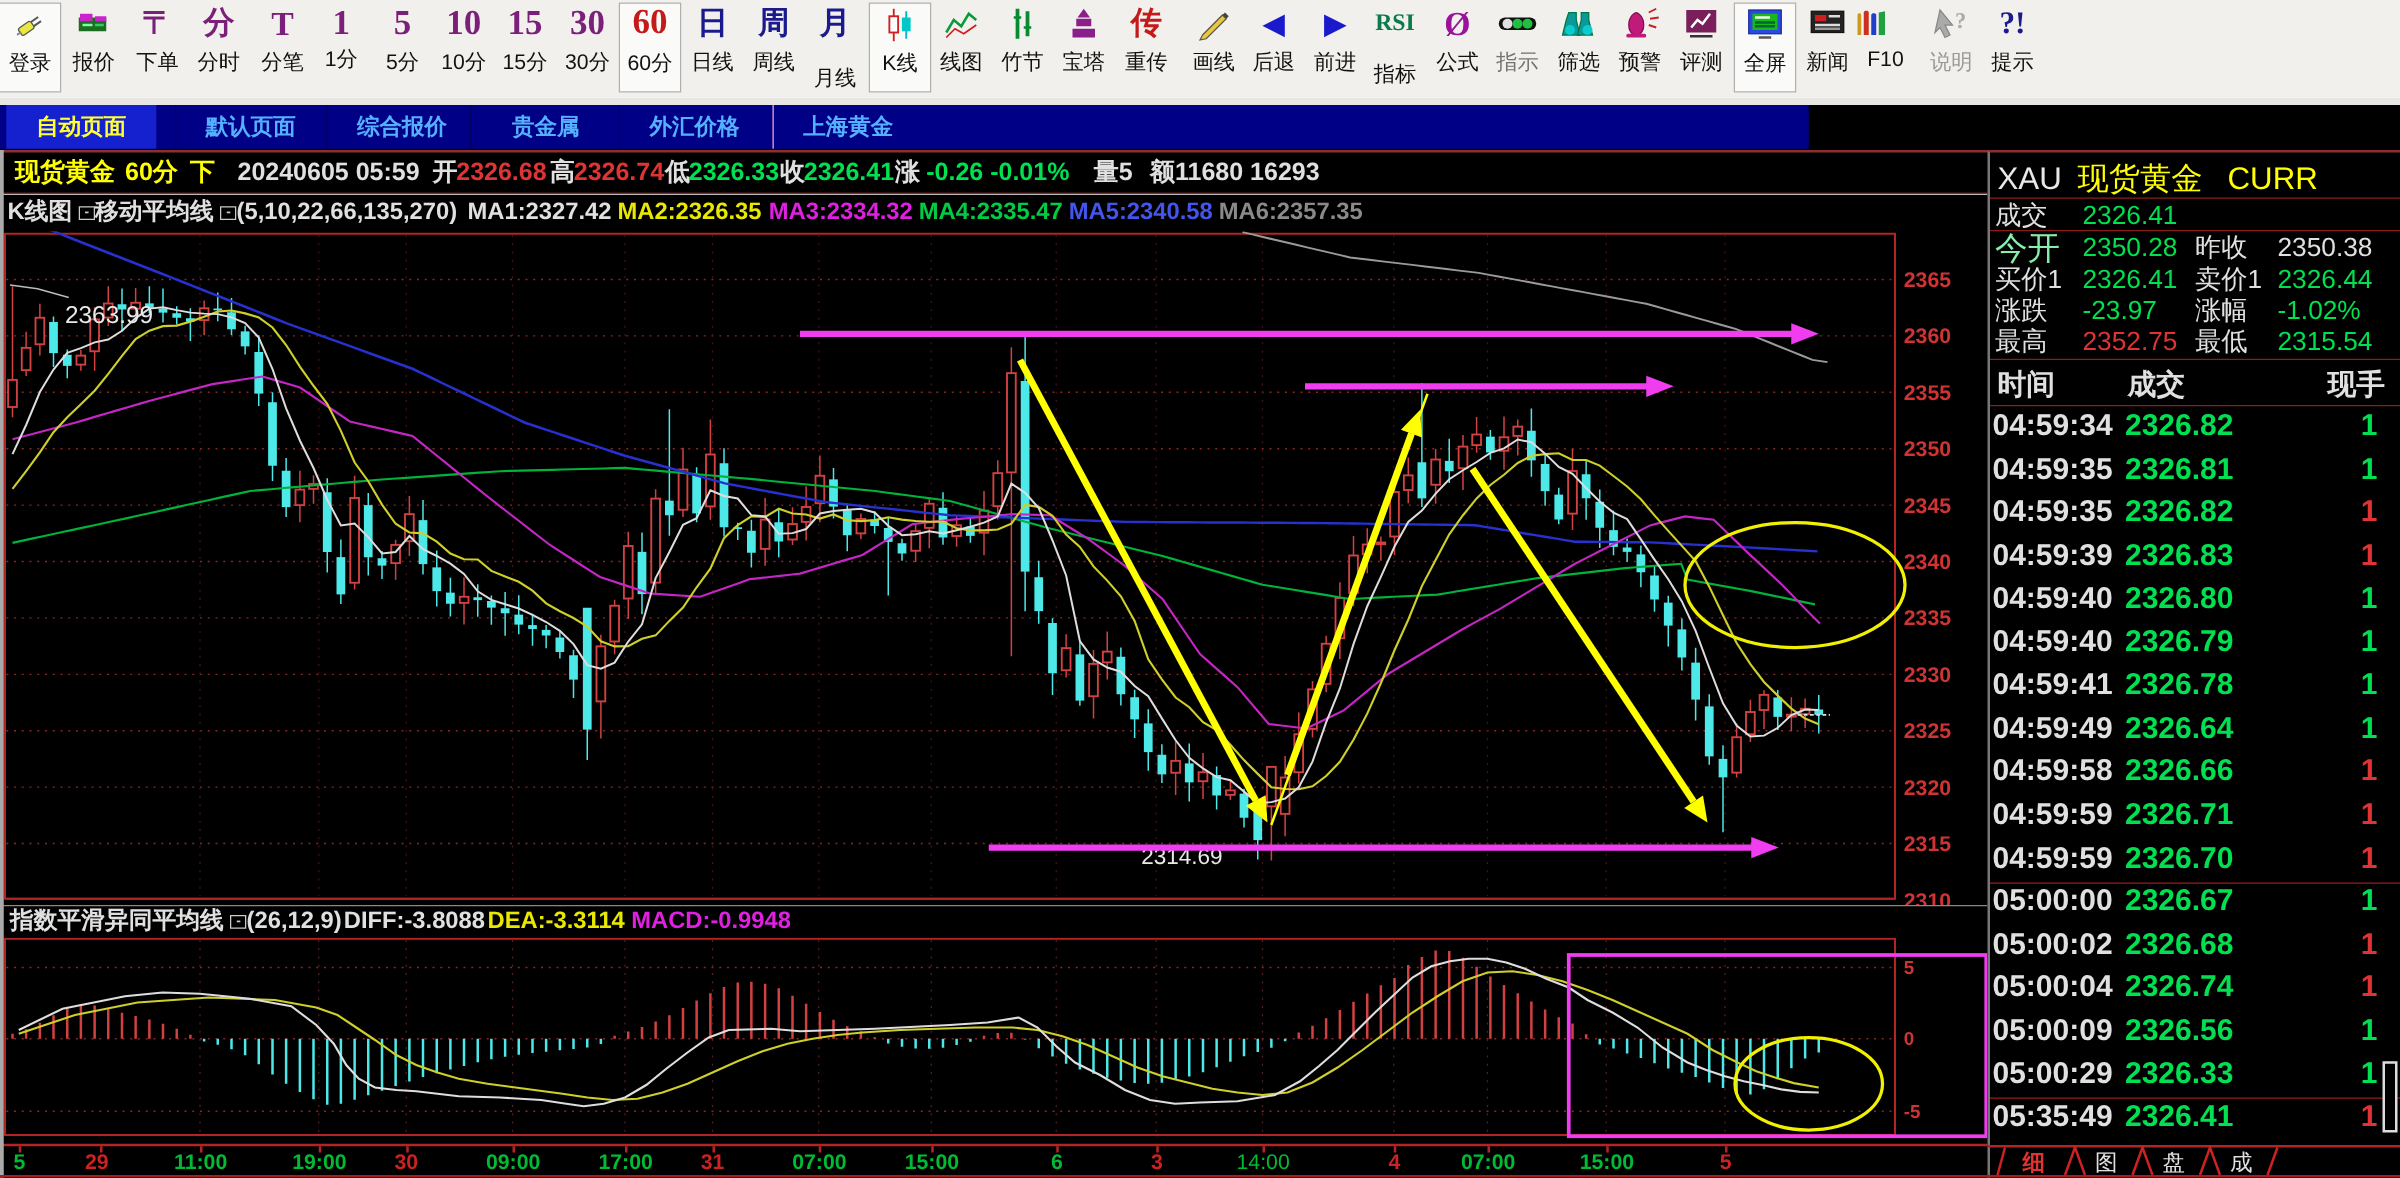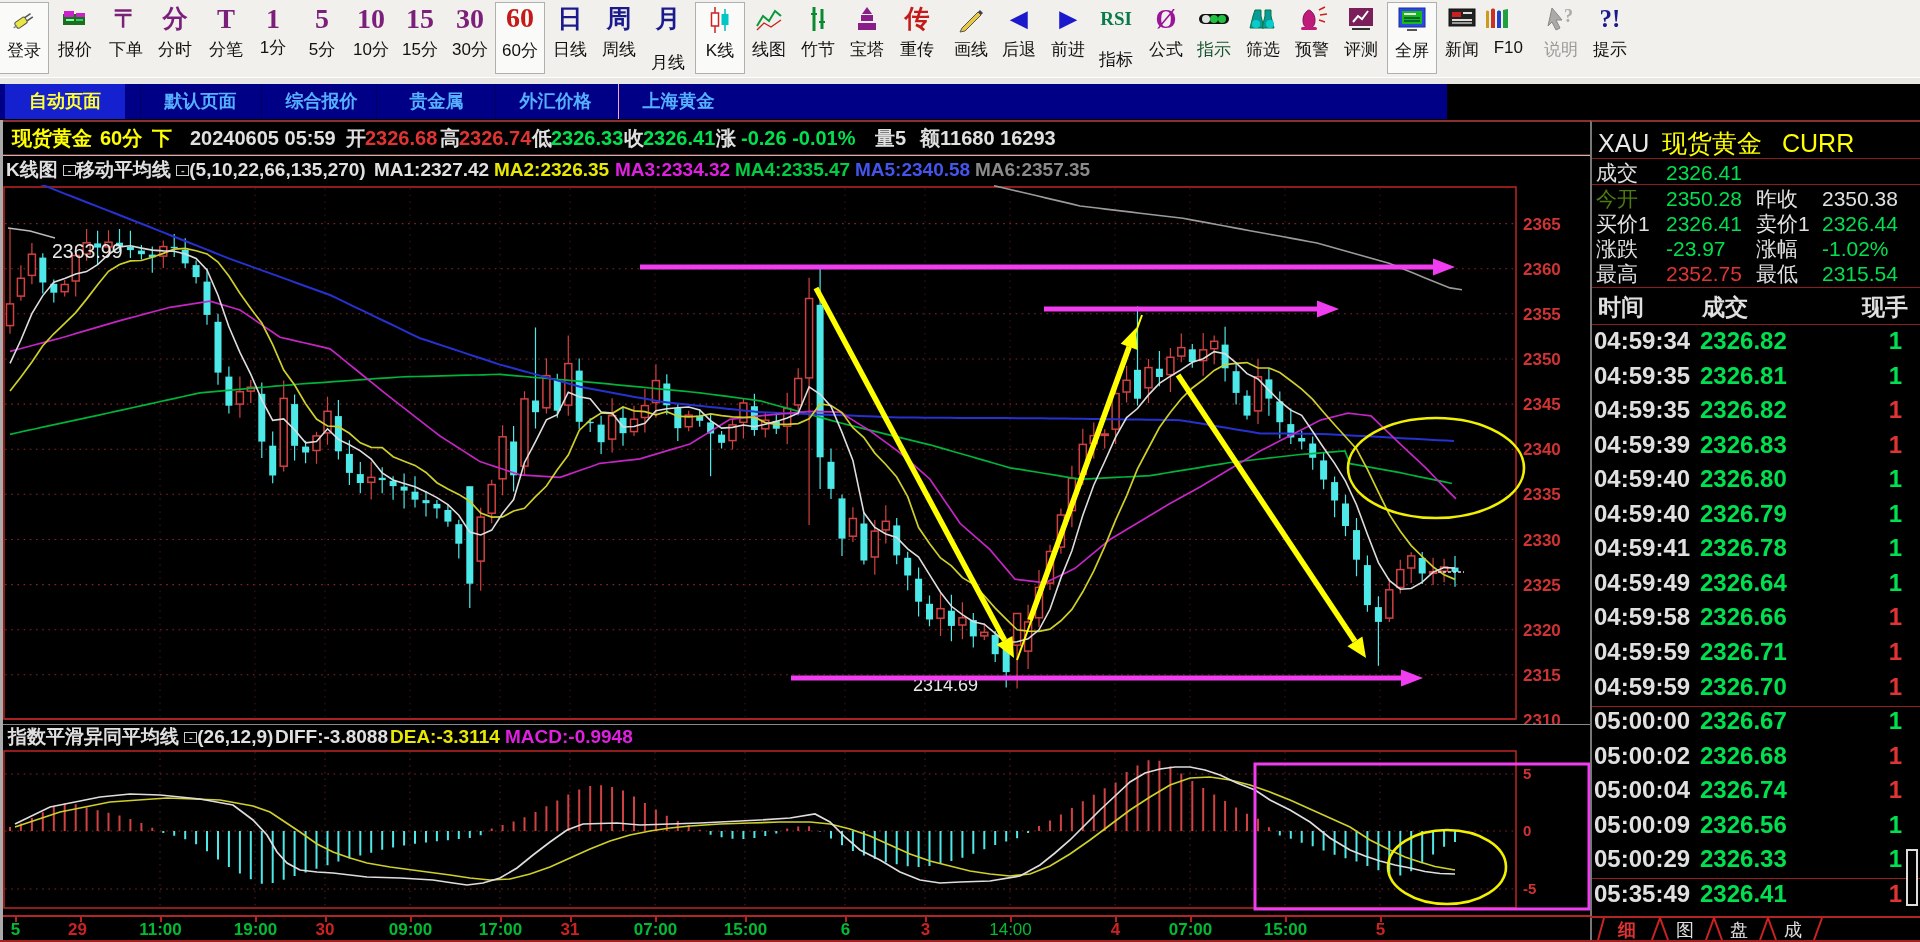--- a/index.html
+++ b/index.html
@@ -183,21 +183,21 @@
     </div>
     <div style="position:absolute;left:1189px;top:2px;width:50px;height:72px;text-align:center">
       <div style="height:34px;display:flex;align-items:center;justify-content:center">
         <svg width="34" height="30" viewBox="0 0 34 30">
           <rect x="2" y="10" width="30" height="10" rx="5" fill="#111"></rect>
           <circle cx="9" cy="15" r="4" fill="#e0e0e0"></circle>
           <circle cx="17" cy="15" r="4" fill="#20c040"></circle>
           <circle cx="25" cy="15" r="4" fill="#20c040"></circle>
         </svg>
       </div>
-      <div style="font-size:17px;font-weight:normal;color:#14532d;margin-top:2px">指示</div>
+      <div style="font-size:17px;font-weight:normal;color:#737373;margin-top:2px">指示</div>
     </div>
     <div style="position:absolute;left:1238px;top:2px;width:50px;height:72px;text-align:center">
       <div style="height:34px;display:flex;align-items:center;justify-content:center">
         <svg width="32" height="30" viewBox="0 0 32 30">
           <path d="M8 6h6v6l3 12H3l3-12z" fill="#0a9a9a" stroke="#074" stroke-width="1"></path>
           <path d="M18 6h6v6l3 12H15l3-12z" fill="#0a9a9a" stroke="#074" stroke-width="1"></path>
           <circle cx="9" cy="20" r="4" fill="#0acccc"></circle>
           <circle cx="23" cy="20" r="4" fill="#0acccc"></circle>
         </svg>
       </div>
@@ -581,21 +581,21 @@
 <div style="position:absolute;left:1285px;top:917px;width:1.5px;height:5px;background:#b32424"></div>
 <span style="position:absolute;left:1373px;top:920px;width:15px;text-align:center;color:#cc2222;font-size:17px;font-weight:bold">5</span>
 <div style="position:absolute;left:1380px;top:917px;width:1.5px;height:5px;background:#b32424"></div>
 <div style="position:absolute;left:1590px;top:120px;width:330px;height:822px;background:#000;border-left:2px solid #777;border-top:2px solid #8b3030"></div>
 <span style="position:absolute;left:1598px;top:128px;height:30px;line-height:30px;color:#e8e8e8;font-size:25px;font-weight:normal;white-space:pre">XAU</span>
 <span style="position:absolute;left:1662px;top:128px;height:30px;line-height:30px;color:#ffff00;font-size:25px;font-weight:normal;white-space:pre">现货黄金</span>
 <span style="position:absolute;left:1782px;top:128px;height:30px;line-height:30px;color:#ffff00;font-size:25px;font-weight:normal;white-space:pre">CURR</span>
 <div style="position:absolute;left:1592px;top:158px;width:328px;height:1px;background:#8b1d1d"></div>
 <span style="position:absolute;left:1596px;top:160px;height:25px;line-height:25px;color:#e0e0e0;font-size:21px;font-weight:normal;white-space:pre">成交</span>
 <span style="position:absolute;left:1666px;top:160px;height:25px;line-height:25px;color:#00e050;font-size:21px;font-weight:normal;white-space:pre">2326.41</span>
-<span style="position:absolute;left:1596px;top:186px;height:25px;line-height:25px;color:#4d7c0f;font-size:21px;font-weight:normal;white-space:pre">今开</span>
+<span style="position:absolute;left:1596px;top:186px;height:25px;line-height:25px;color:#86efac;font-size:26px;font-weight:normal;white-space:pre">今开</span>
 <span style="position:absolute;left:1666px;top:186px;height:25px;line-height:25px;color:#00e050;font-size:21px;font-weight:normal;white-space:pre">2350.28</span>
 <span style="position:absolute;left:1756px;top:186px;height:25px;line-height:25px;color:#e0e0e0;font-size:21px;font-weight:normal;white-space:pre">昨收</span>
 <span style="position:absolute;left:1822px;top:186px;height:25px;line-height:25px;color:#e0e0e0;font-size:21px;font-weight:normal;white-space:pre">2350.38</span>
 <span style="position:absolute;left:1596px;top:211px;height:25px;line-height:25px;color:#e0e0e0;font-size:21px;font-weight:normal;white-space:pre">买价1</span>
 <span style="position:absolute;left:1666px;top:211px;height:25px;line-height:25px;color:#00e050;font-size:21px;font-weight:normal;white-space:pre">2326.41</span>
 <span style="position:absolute;left:1756px;top:211px;height:25px;line-height:25px;color:#e0e0e0;font-size:21px;font-weight:normal;white-space:pre">卖价1</span>
 <span style="position:absolute;left:1822px;top:211px;height:25px;line-height:25px;color:#00e050;font-size:21px;font-weight:normal;white-space:pre">2326.44</span>
 <span style="position:absolute;left:1596px;top:236px;height:25px;line-height:25px;color:#e0e0e0;font-size:21px;font-weight:normal;white-space:pre">涨跌</span>
 <span style="position:absolute;left:1666px;top:236px;height:25px;line-height:25px;color:#00e050;font-size:21px;font-weight:normal;white-space:pre">-23.97</span>
 <span style="position:absolute;left:1756px;top:236px;height:25px;line-height:25px;color:#e0e0e0;font-size:21px;font-weight:normal;white-space:pre">涨幅</span>

